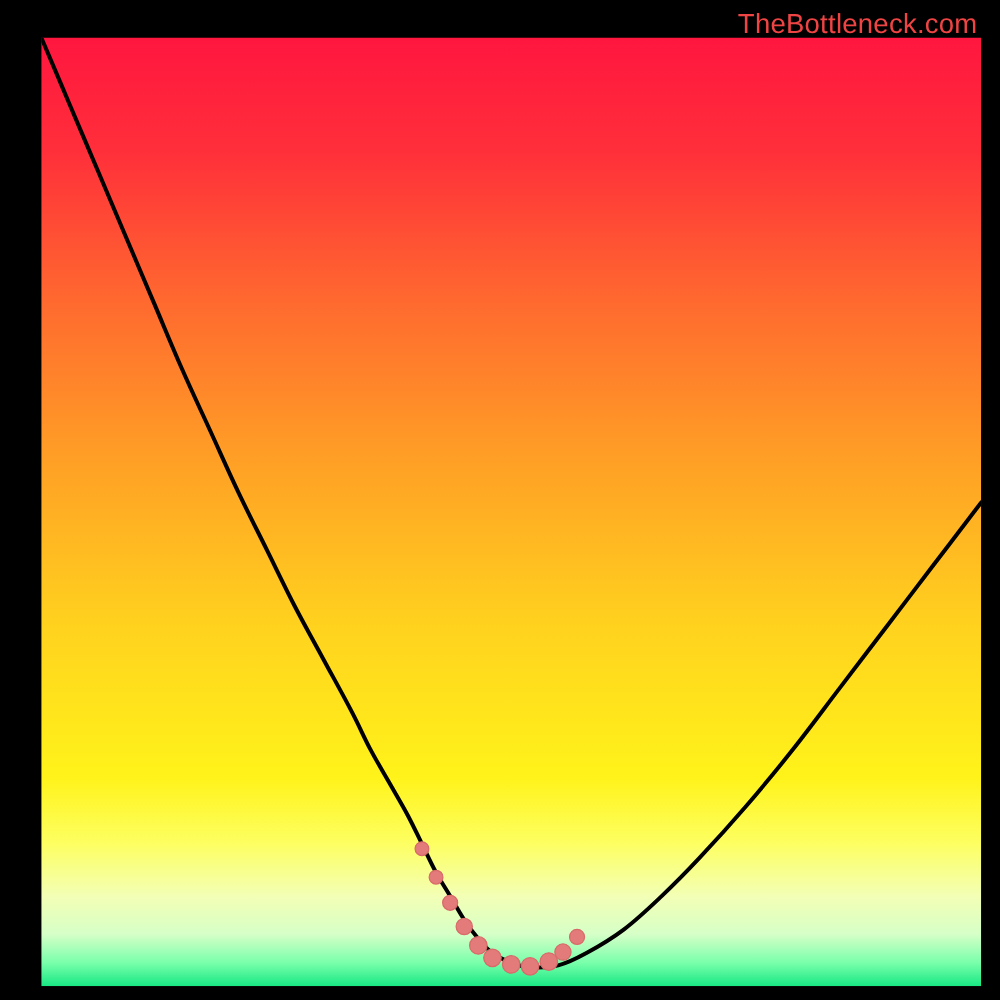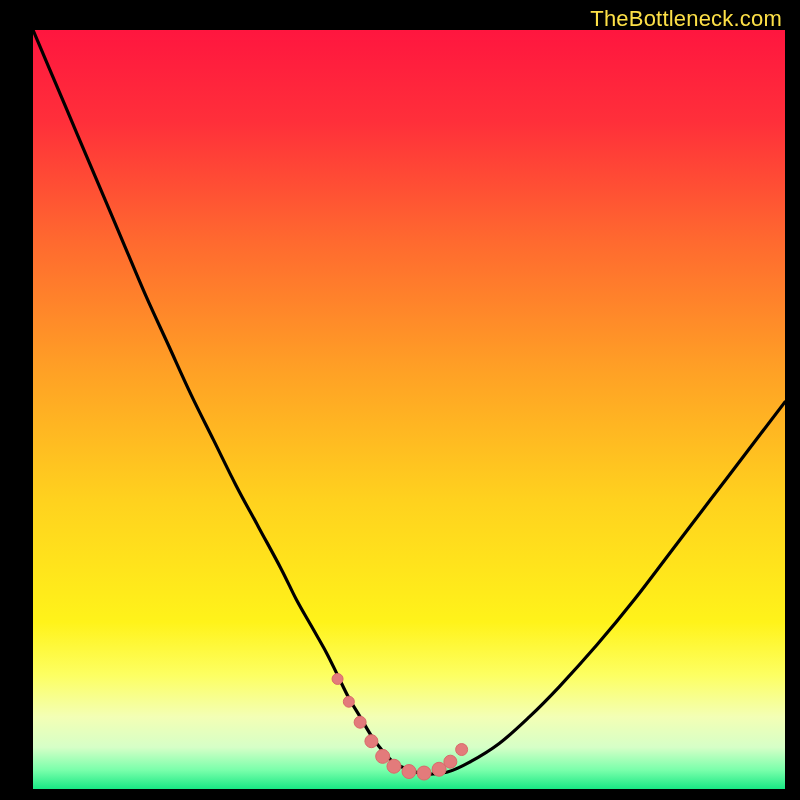--- a/index.html
+++ b/index.html
@@ -17,21 +17,21 @@
     position: absolute;
     left: 18px;
     top: 0;
     width: 752px;
     height: 759px;
   }
   .attrib {
     position: absolute;
     top: 6px;
     right: 18px;
-    color: #fde047;
+    color: #ef4444;
     font-size: 22px;
     font-weight: 500;
     letter-spacing: 0.2px;
   }
 </style>
 </head>
 <body>
 
 <div class="frame">
   <svg class="plot" viewBox="0 0 752 759" preserveAspectRatio="none">

